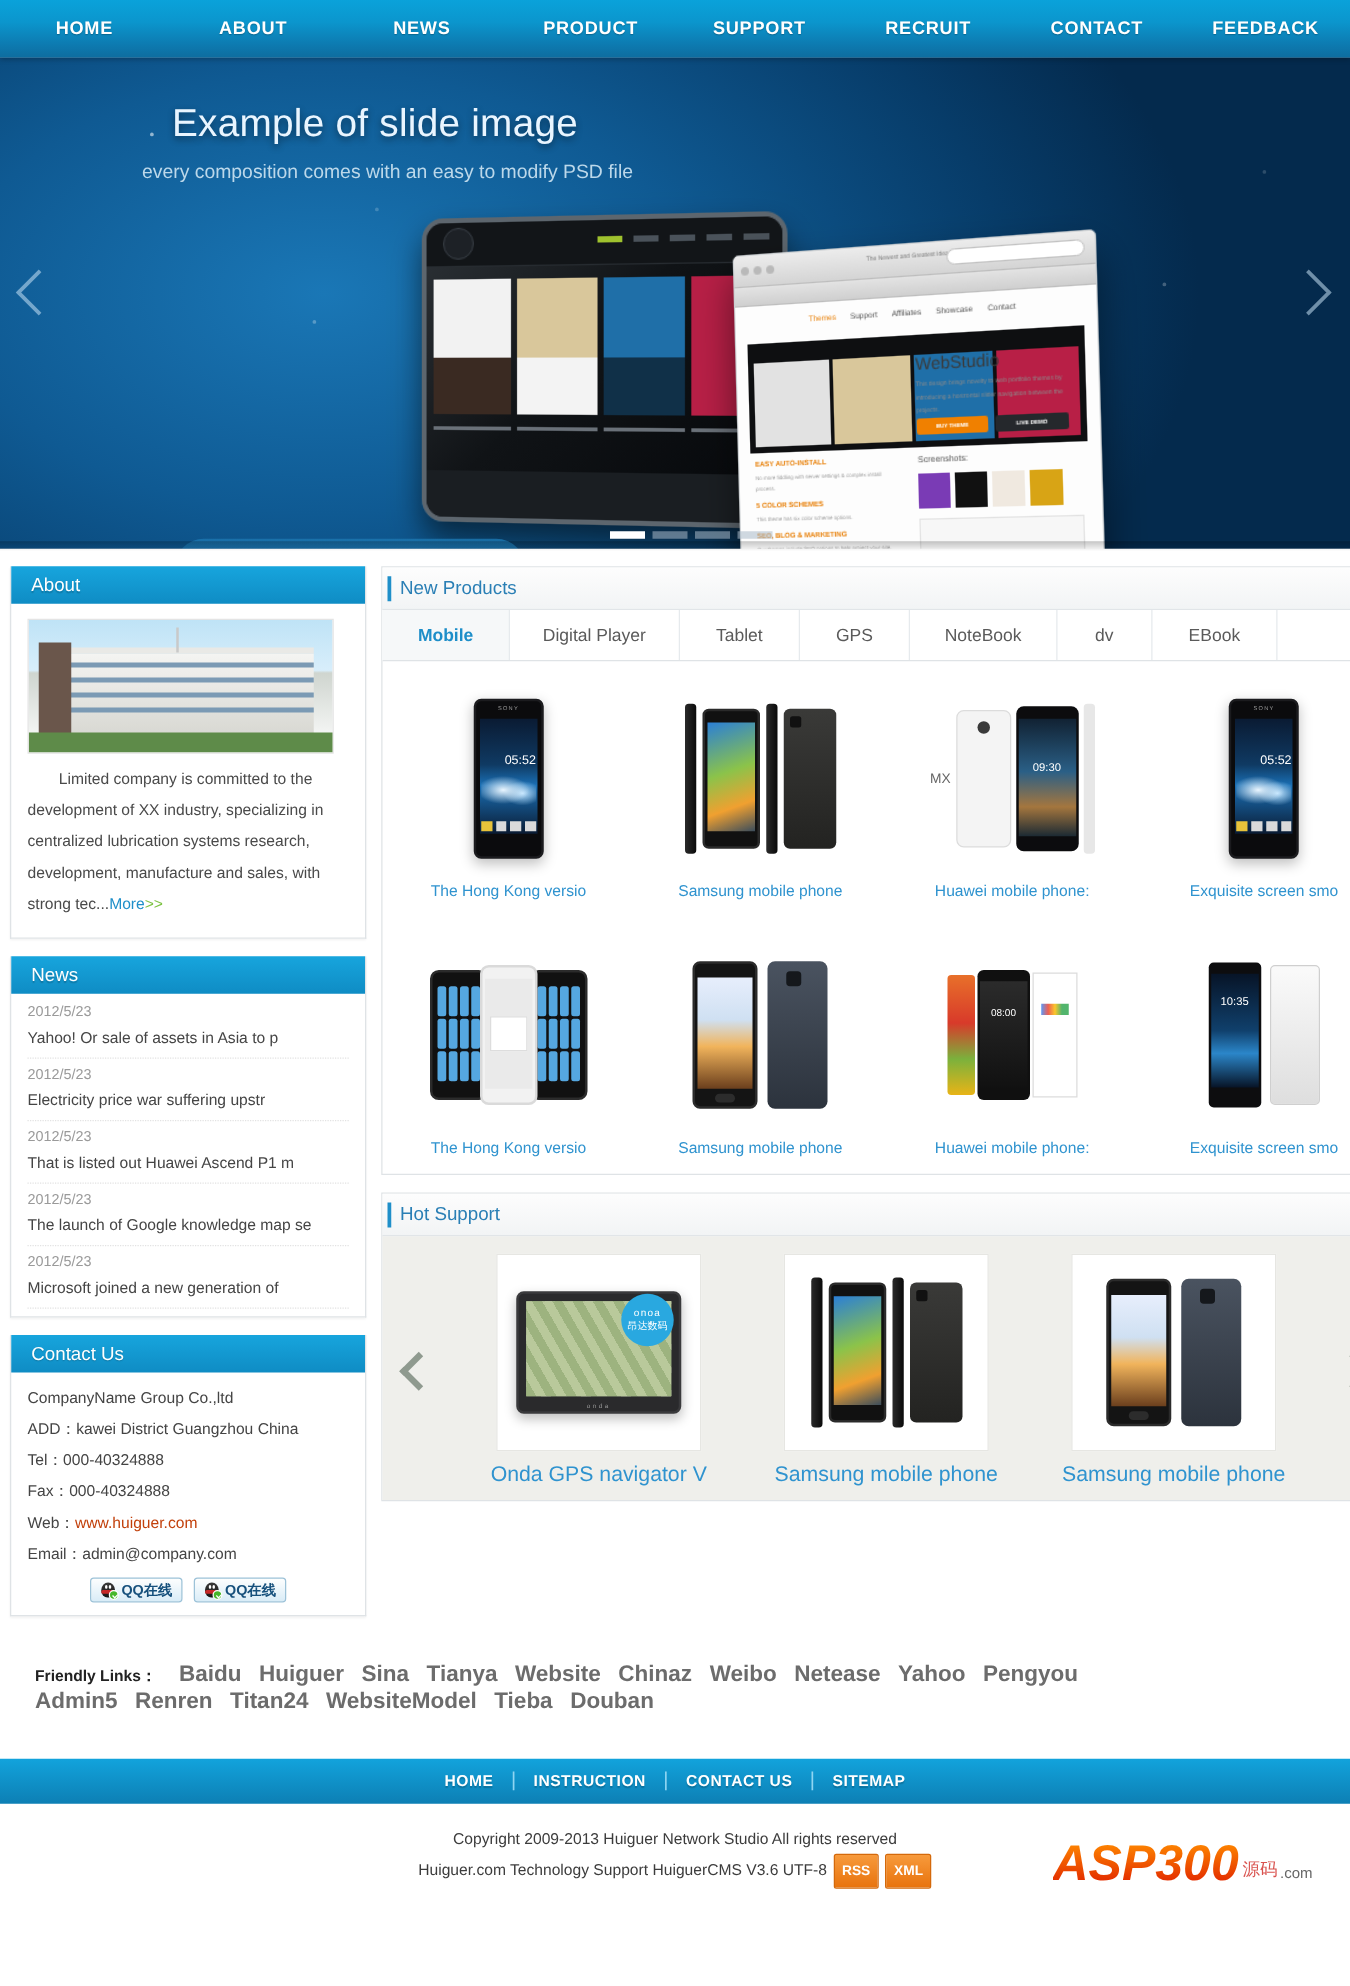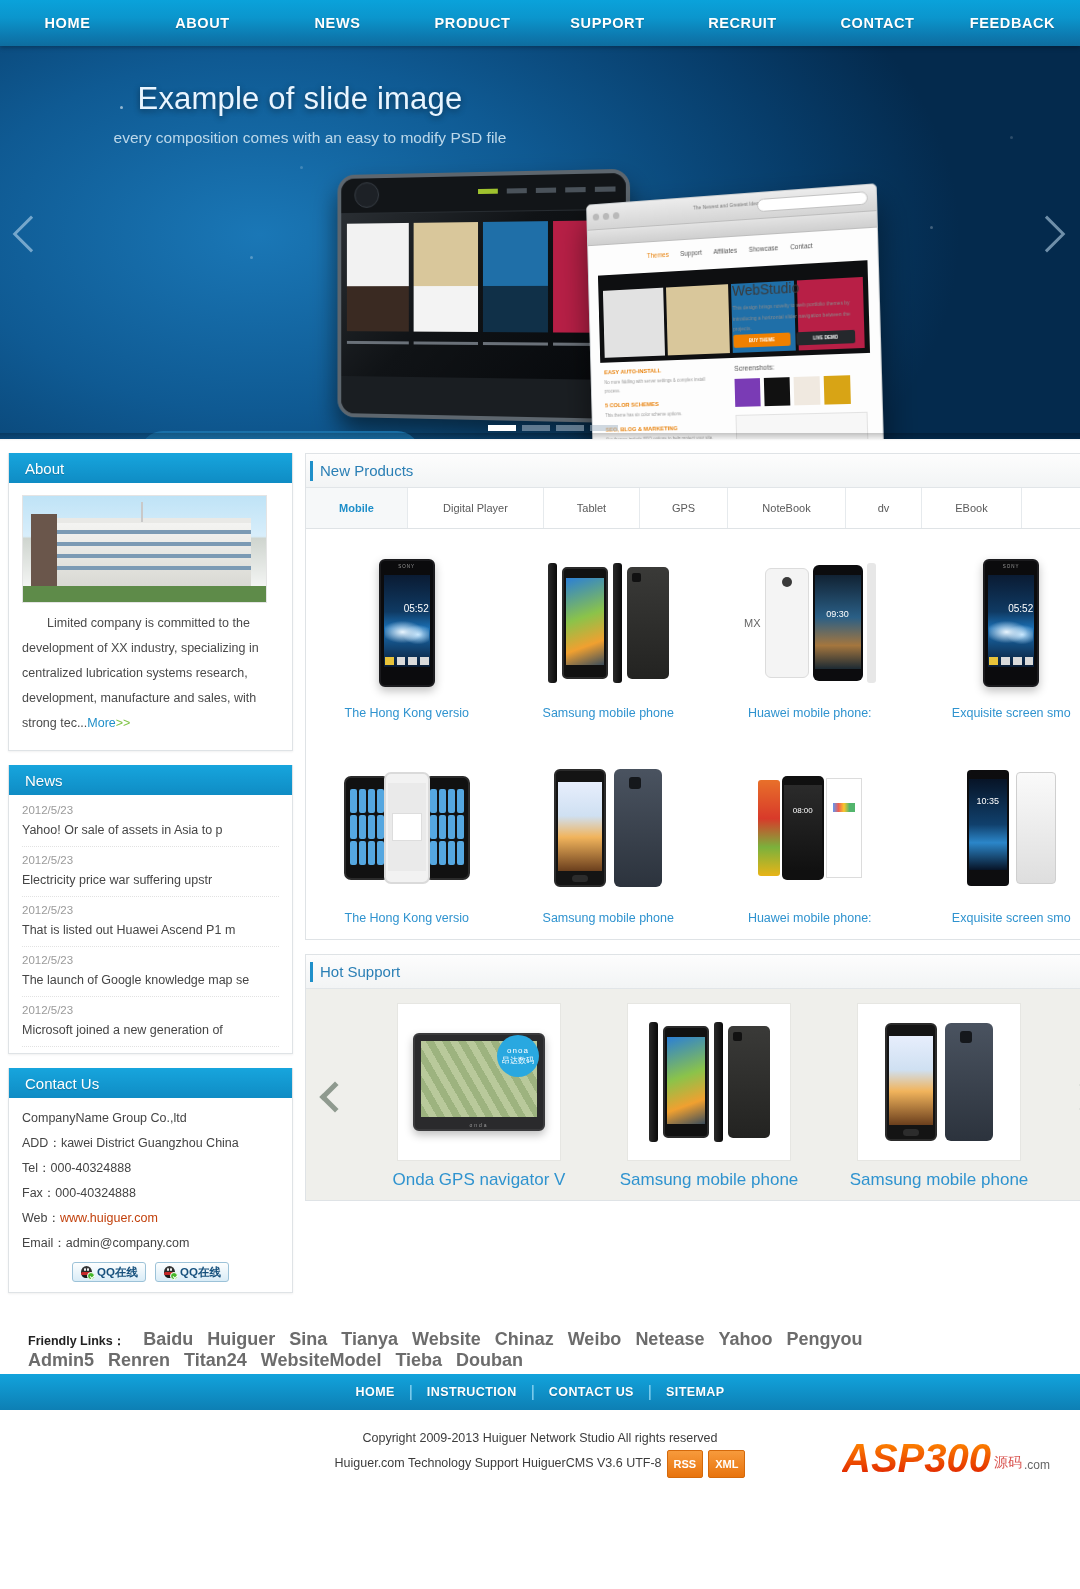--- a/index.html
+++ b/index.html
@@ -191,21 +191,21 @@
   
   .col-right { flex:1 1 auto; }
   .block { border:1px solid #dfe3e6; background:#fff; margin-bottom:14px; }
   .block-hd { height:34px; background:linear-gradient(180deg,#fdfdfd,#f2f4f5); border-bottom:1px solid #e1e5e8;
      display:flex; align-items:center; padding-left:14px; position:relative; }
   .block-hd:before { content:""; position:absolute; left:4px; top:7px; width:3px; height:20px; background:#1f8fc9; }
   .block-hd h3 { font-size:15px; color:#2a7fb5; font-weight:normal; }
 
   .tabs { display:flex; border-bottom:1px solid #dfe3e6; background:#fff; }
   .tab { height:40px; display:flex; align-items:center; justify-content:center;
-     border-right:1px solid #e6eaed; font-size:11px; color:#5a5a5a; cursor:pointer; padding:0 10px;}
+     border-right:1px solid #e6eaed; font-size:14px; color:#5a5a5a; cursor:pointer; padding:0 10px;}
   .tab.on { background:#f6f8f9; color:#1d8ec9; font-weight:bold; }
   .tab.filler { flex:1 1 auto; border-right:0; }
 
   .grid { display:flex; flex-wrap:wrap; padding:10px 0 4px 0; }
   .cell { width:25%; padding:6px 8px 10px; text-align:center; }
   .cell .ph { height:155px; display:flex; align-items:center; justify-content:center; }
   .cell .cap { display:block; margin-top:6px; font-size:12.5px; color:#2f93cf; text-decoration:none; }
   .ph1 { width:56px; height:128px; border-radius:6px; background:#0b0b0d; border:2px solid #1b1b1e;
      box-shadow:0 4px 10px rgba(0,0,0,.25); position:relative; overflow:hidden;}
   .ph1 .scr { position:absolute; left:3px; right:3px; top:14px; bottom:18px;
@@ -279,21 +279,21 @@
   .hot-arrow { width:58px; flex:0 0 58px; display:flex; align-items:center; justify-content:center; cursor:pointer; }
   .hot-arrow span { width:22px;height:22px;border-top:5px solid #8f9a8f;border-left:5px solid #8f9a8f;display:block;}
   .hot-arrow.l span{ transform:rotate(-45deg);} .hot-arrow.r span{transform:rotate(135deg);}
   .hot-track { flex:1 1 auto; display:flex; justify-content:space-around; }
   .hot-cell { text-align:center; width:230px; }
   .hot-box { width:164px; height:158px; margin:0 auto; background:#fff; border:1px solid #e6e6e2;
      display:flex; align-items:center; justify-content:center; }
   .hot-cell .cap { display:block; margin-top:9px; font-size:17px; color:#2f93cf; text-decoration:none;}
 
   
-  .flinks { width:900px; padding:22px 28px 3px; display:flex; align-items:baseline; flex-wrap:wrap; gap:0 14px; }
+  .flinks { width:900px; padding:22px 28px 36px; display:flex; align-items:baseline; flex-wrap:wrap; gap:0 14px; }
   .flinks b { font-size:12.5px; color:#222; margin-right:4px; }
   .flinks a { font-size:18px; color:#6c6c6c; text-decoration:none;font-weight:bold; }
 
   
   .foot-nav { height:36px; background:linear-gradient(180deg,#12a3dc,#0d7fb4);
      display:flex; align-items:center; justify-content:center; gap:0; }
   .foot-nav a { color:#fff; font-size:12.5px; font-weight:bold; text-decoration:none; padding:0 14px;
      letter-spacing:.4px; text-shadow:0 1px 1px rgba(0,0,0,.2);}
   .foot-nav i { color:#8fd5f2; font-style:normal; }
   .foot { position:relative; padding:16px 0 10px; text-align:center; }

